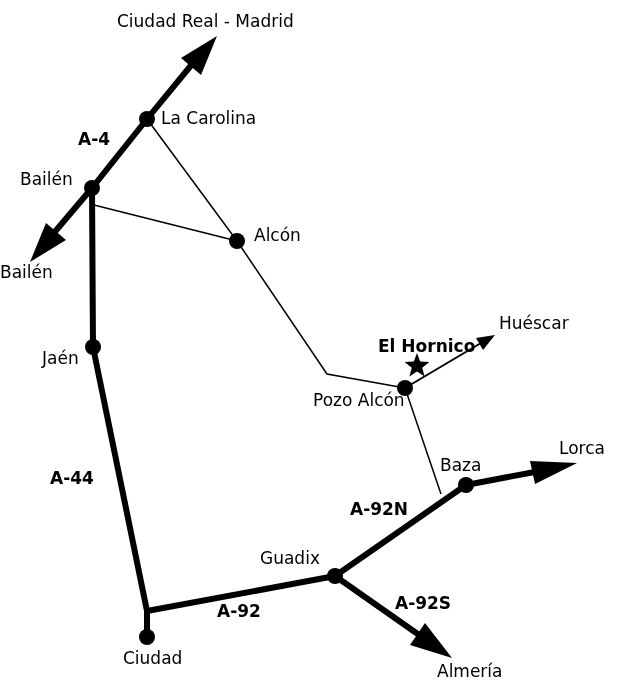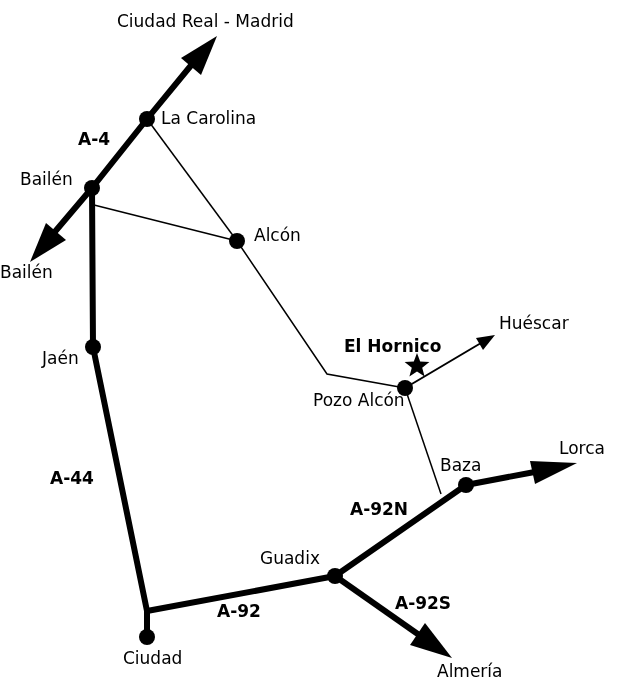--- a/index.html
+++ b/index.html
@@ -72,21 +72,21 @@
 
   <div class="lbl" style="left:161px; top:110px">La Carolina</div>
   <div class="lbl" style="left:20px;  top:171px">Bailén</div>
   <div class="lbl" style="left:254px; top:227px">Alcón</div>
   <div class="lbl" style="left:42px;  top:350px">Jaén</div>
   <div class="lbl underline" style="left:313px; top:392px">Pozo Alcón</div>
   <div class="lbl" style="left:440px; top:457px">Baza</div>
   <div class="lbl" style="left:260px; top:550px">Guadix</div>
   <div class="lbl" style="left:123px; top:650px">Ciudad</div>
 
-  <div class="lbl bold" style="left:344px; top:338px">El Hornico</div>
+  <div class="lbl bold" style="left:378px; top:338px">El Hornico</div>
 
   <div class="lbl bold" style="left:78px;  top:131px">A-4</div>
   <div class="lbl bold" style="left:50px;  top:470px">A-44</div>
   <div class="lbl bold" style="left:350px; top:501px">A-92N</div>
   <div class="lbl bold" style="left:217px; top:603px">A-92</div>
   <div class="lbl bold" style="left:395px; top:595px">A-92S</div>
 
 </div>
 
 </body></html>

